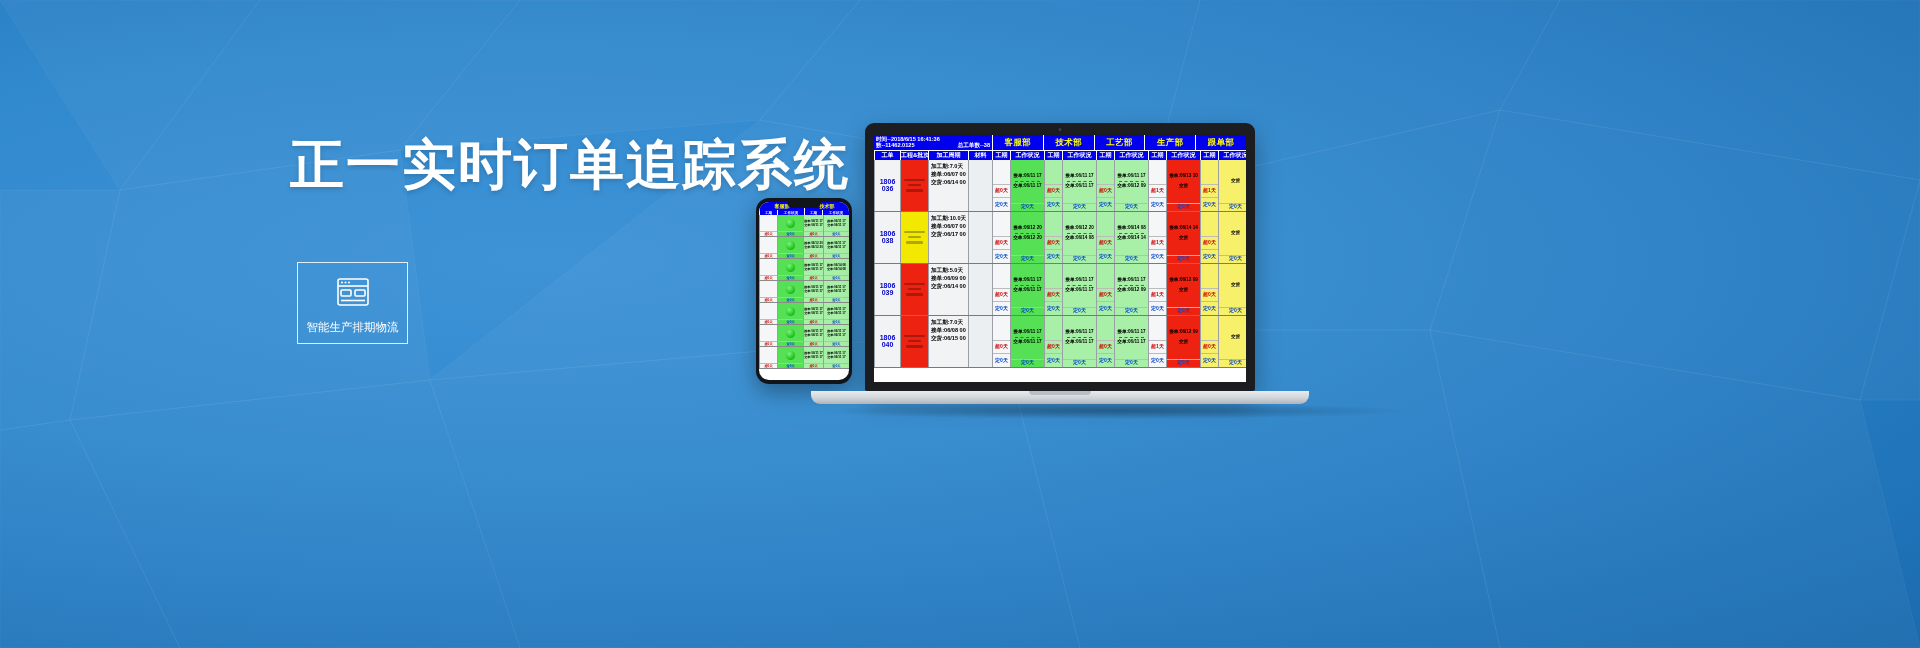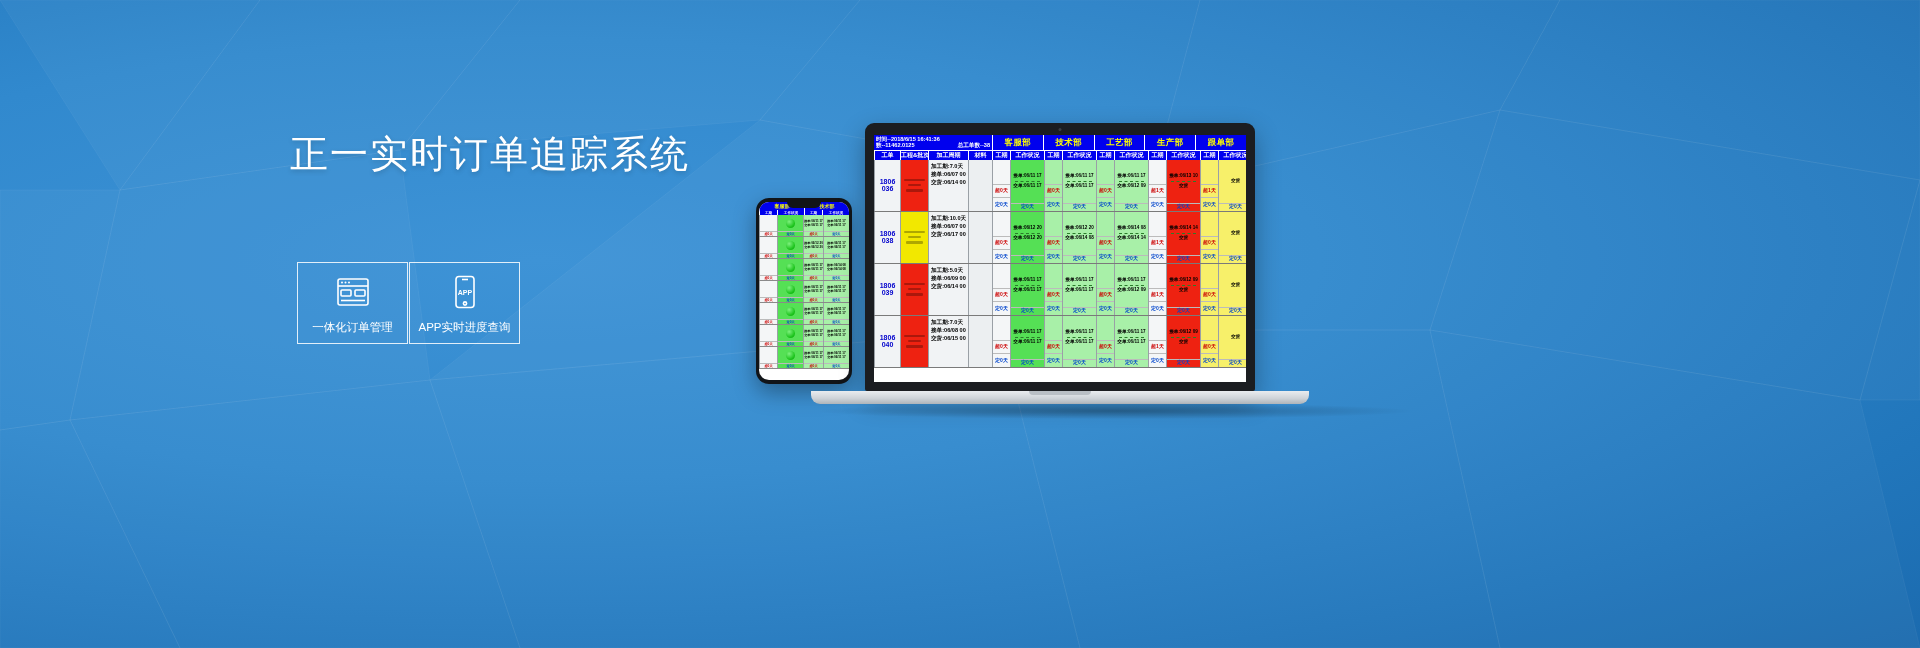--- a/index.html
+++ b/index.html
@@ -15,22 +15,22 @@
     position: absolute; inset: 0;
     background: radial-gradient(ellipse at 28% 40%, #3e93d6 0%, #3189ce 40%, #2176bb 78%, #1b6aae 100%);
     overflow: hidden;
   }
   #poly { position: absolute; inset: 0; width: 1920px; height: 648px; }
 
   
   #copy { position: absolute; left: 290px; top: 130px; width: 460px; }
   .headline {
     color: #ffffff;
-    font-size: 38px;
-    font-weight: normal;
+    font-size: 54px;
+    font-weight: bold;
     letter-spacing: 2px;
     line-height: 1.28;
     text-shadow: 0 2px 5px rgba(0,0,0,.18);
     white-space: nowrap;
   }
 
   
   #features { position: absolute; left: 297px; top: 262px; display: flex; }
   .feature {
     width: 111px; height: 82px;
@@ -202,35 +202,24 @@
           <rect x="2" y="2" width="30" height="26" rx="2"></rect>
           <line x1="2" y1="9" x2="32" y2="9"></line>
           <circle cx="6" cy="5.5" r="1" fill="#fff" stroke="none"></circle>
           <circle cx="9.5" cy="5.5" r="1" fill="#fff" stroke="none"></circle>
           <circle cx="13" cy="5.5" r="1" fill="#fff" stroke="none"></circle>
           <rect x="5" y="13" width="10" height="6" rx="1"></rect>
           <rect x="19" y="13" width="10" height="6" rx="1"></rect>
           <line x1="5" y1="23.5" x2="29" y2="23.5"></line>
         </svg>
       </span>
-      <span class="flabel">一体化订单管理</span>
+      <span class="flabel">智能生产排期物流</span>
     </div>
 
 
-    <div class="feature">
-      <span class="ficon">
-        <svg width="24" height="34" viewBox="0 0 24 34" fill="none" stroke="#ffffff" stroke-width="1.6">
-          <rect x="3" y="1.5" width="18" height="31" rx="3"></rect>
-          <line x1="9" y1="4.5" x2="15" y2="4.5"></line>
-          <circle cx="12" cy="28.5" r="1.6"></circle>
-          <text x="12" y="20" font-size="7" fill="#ffffff" stroke="none" text-anchor="middle" font-family="Liberation Sans, sans-serif" font-weight="bold">APP</text>
-        </svg>
-      </span>
-      <span class="flabel">APP实时进度查询</span>
-    </div>
   </div>
 
   <div id="phone">
     <div class="notch"></div>
     <div id="phone-screen">
       <div class="mini">
         <div class="mini-head">
           <div class="c">客服部</div>
           <div class="c">技术部</div>
         </div>

